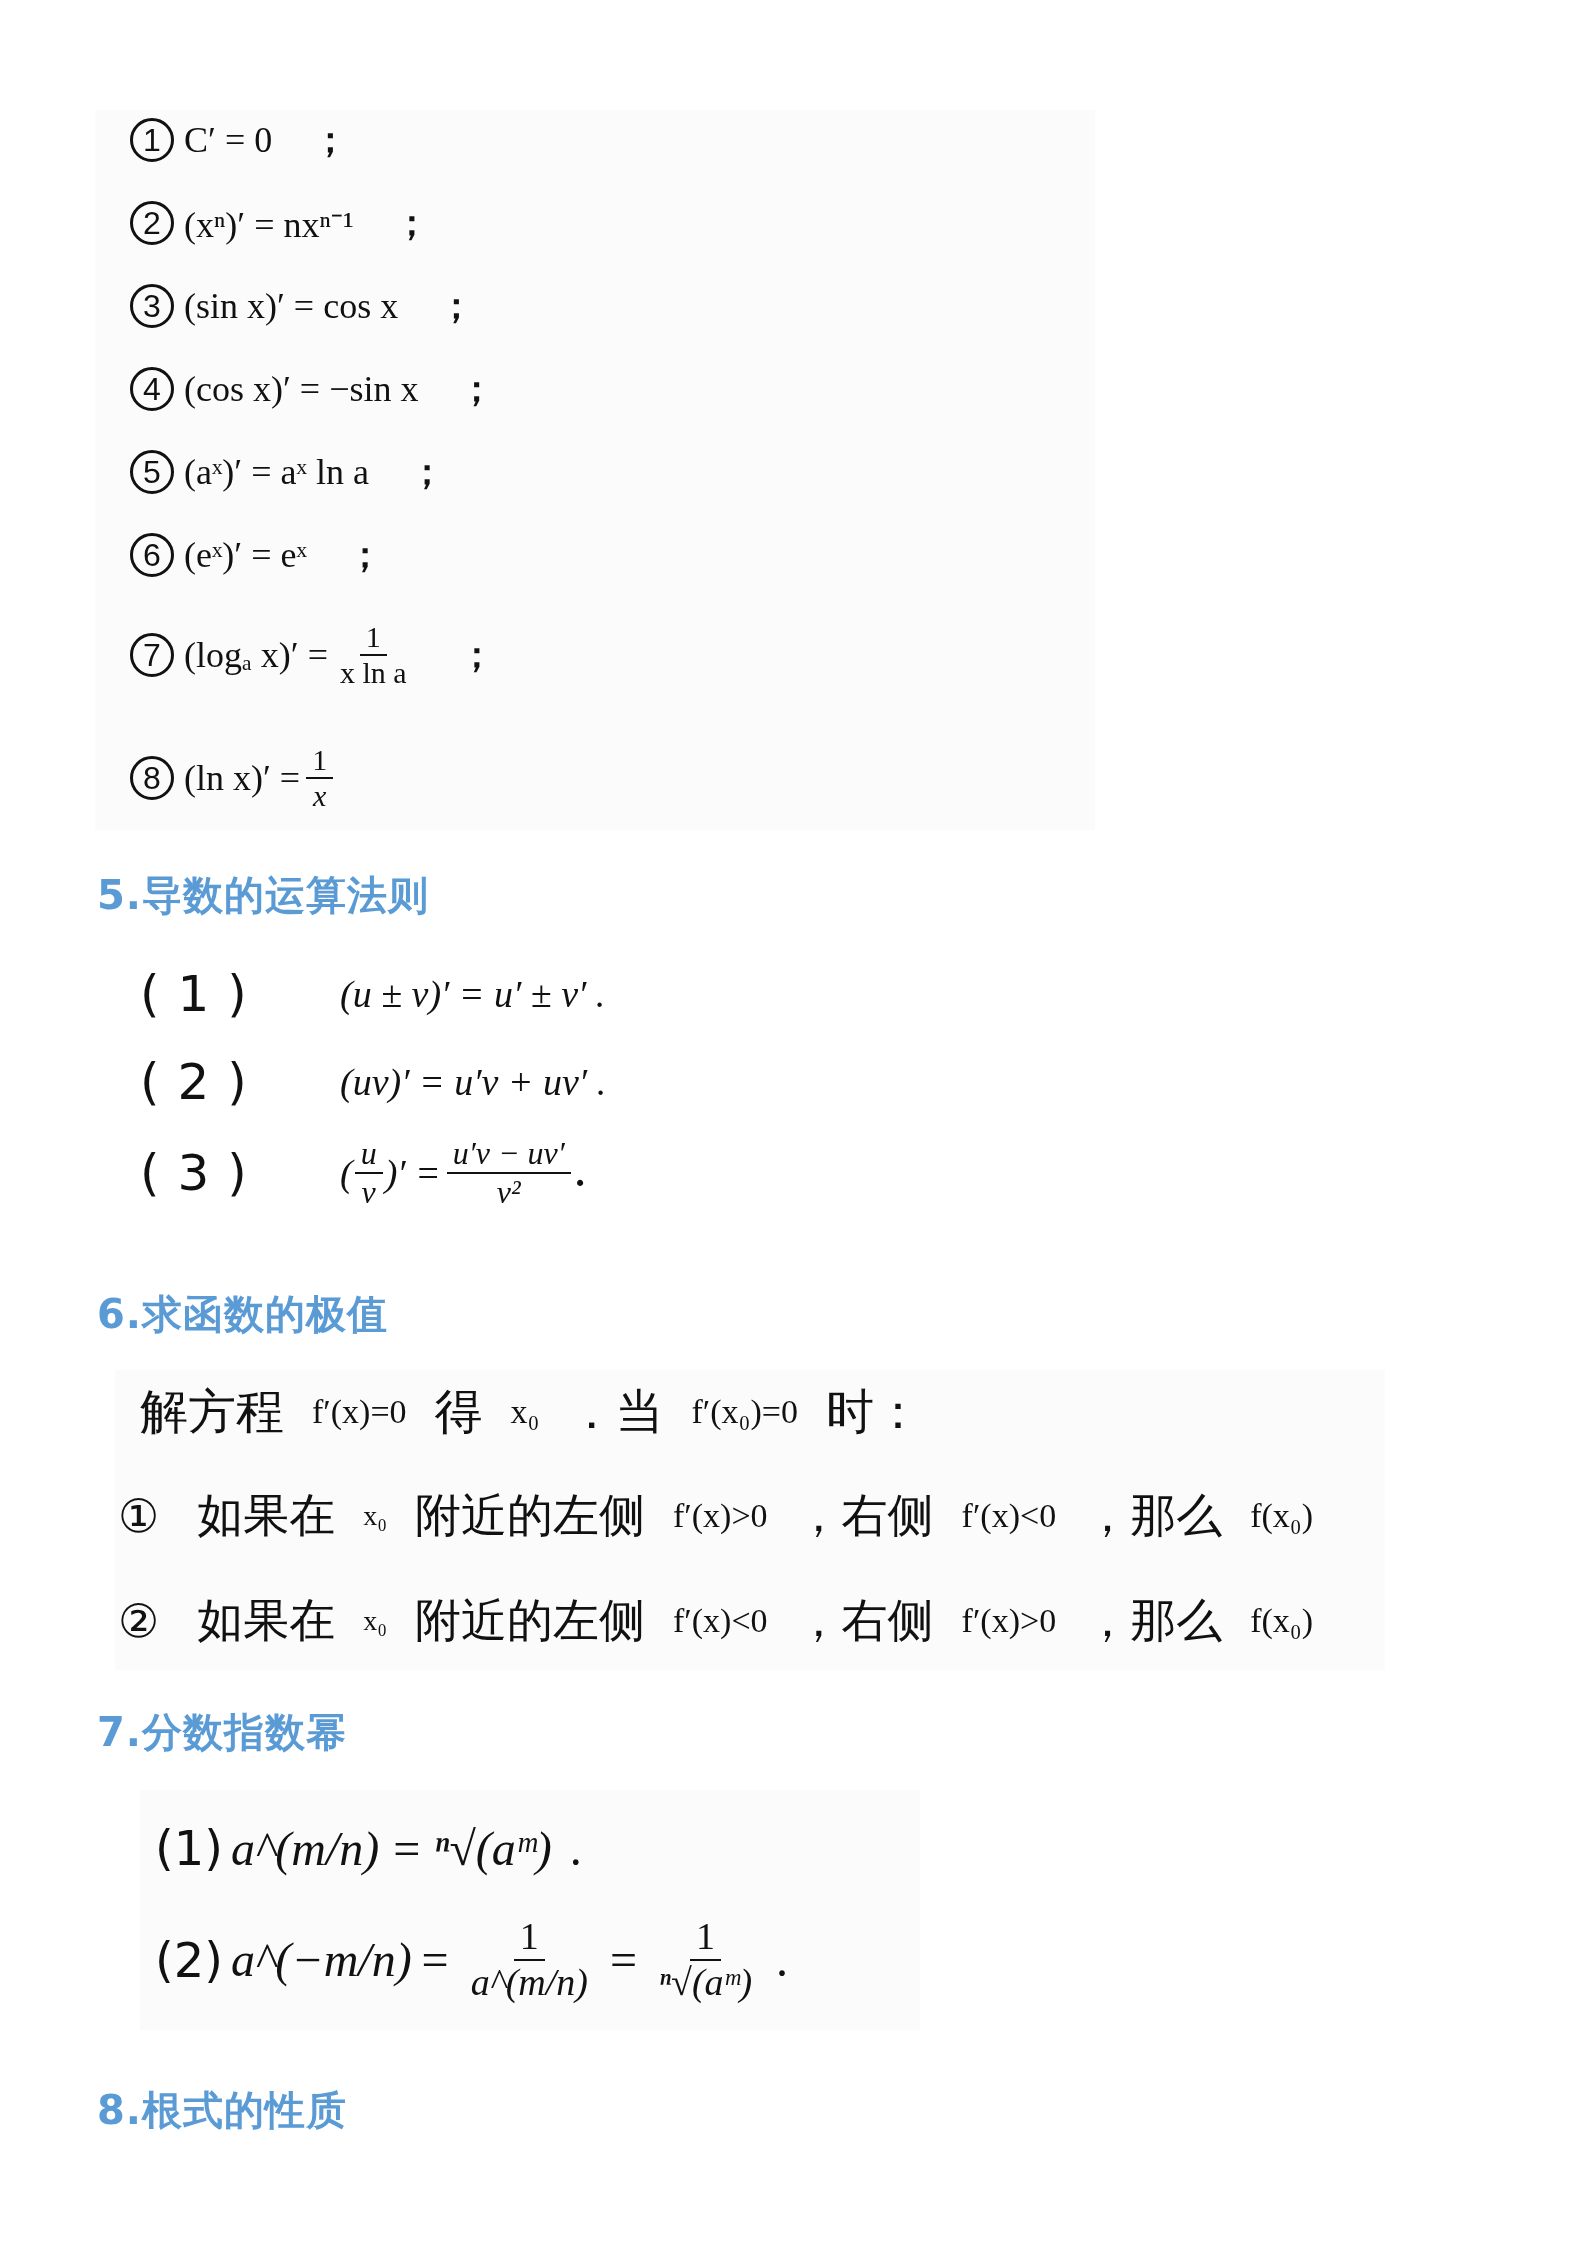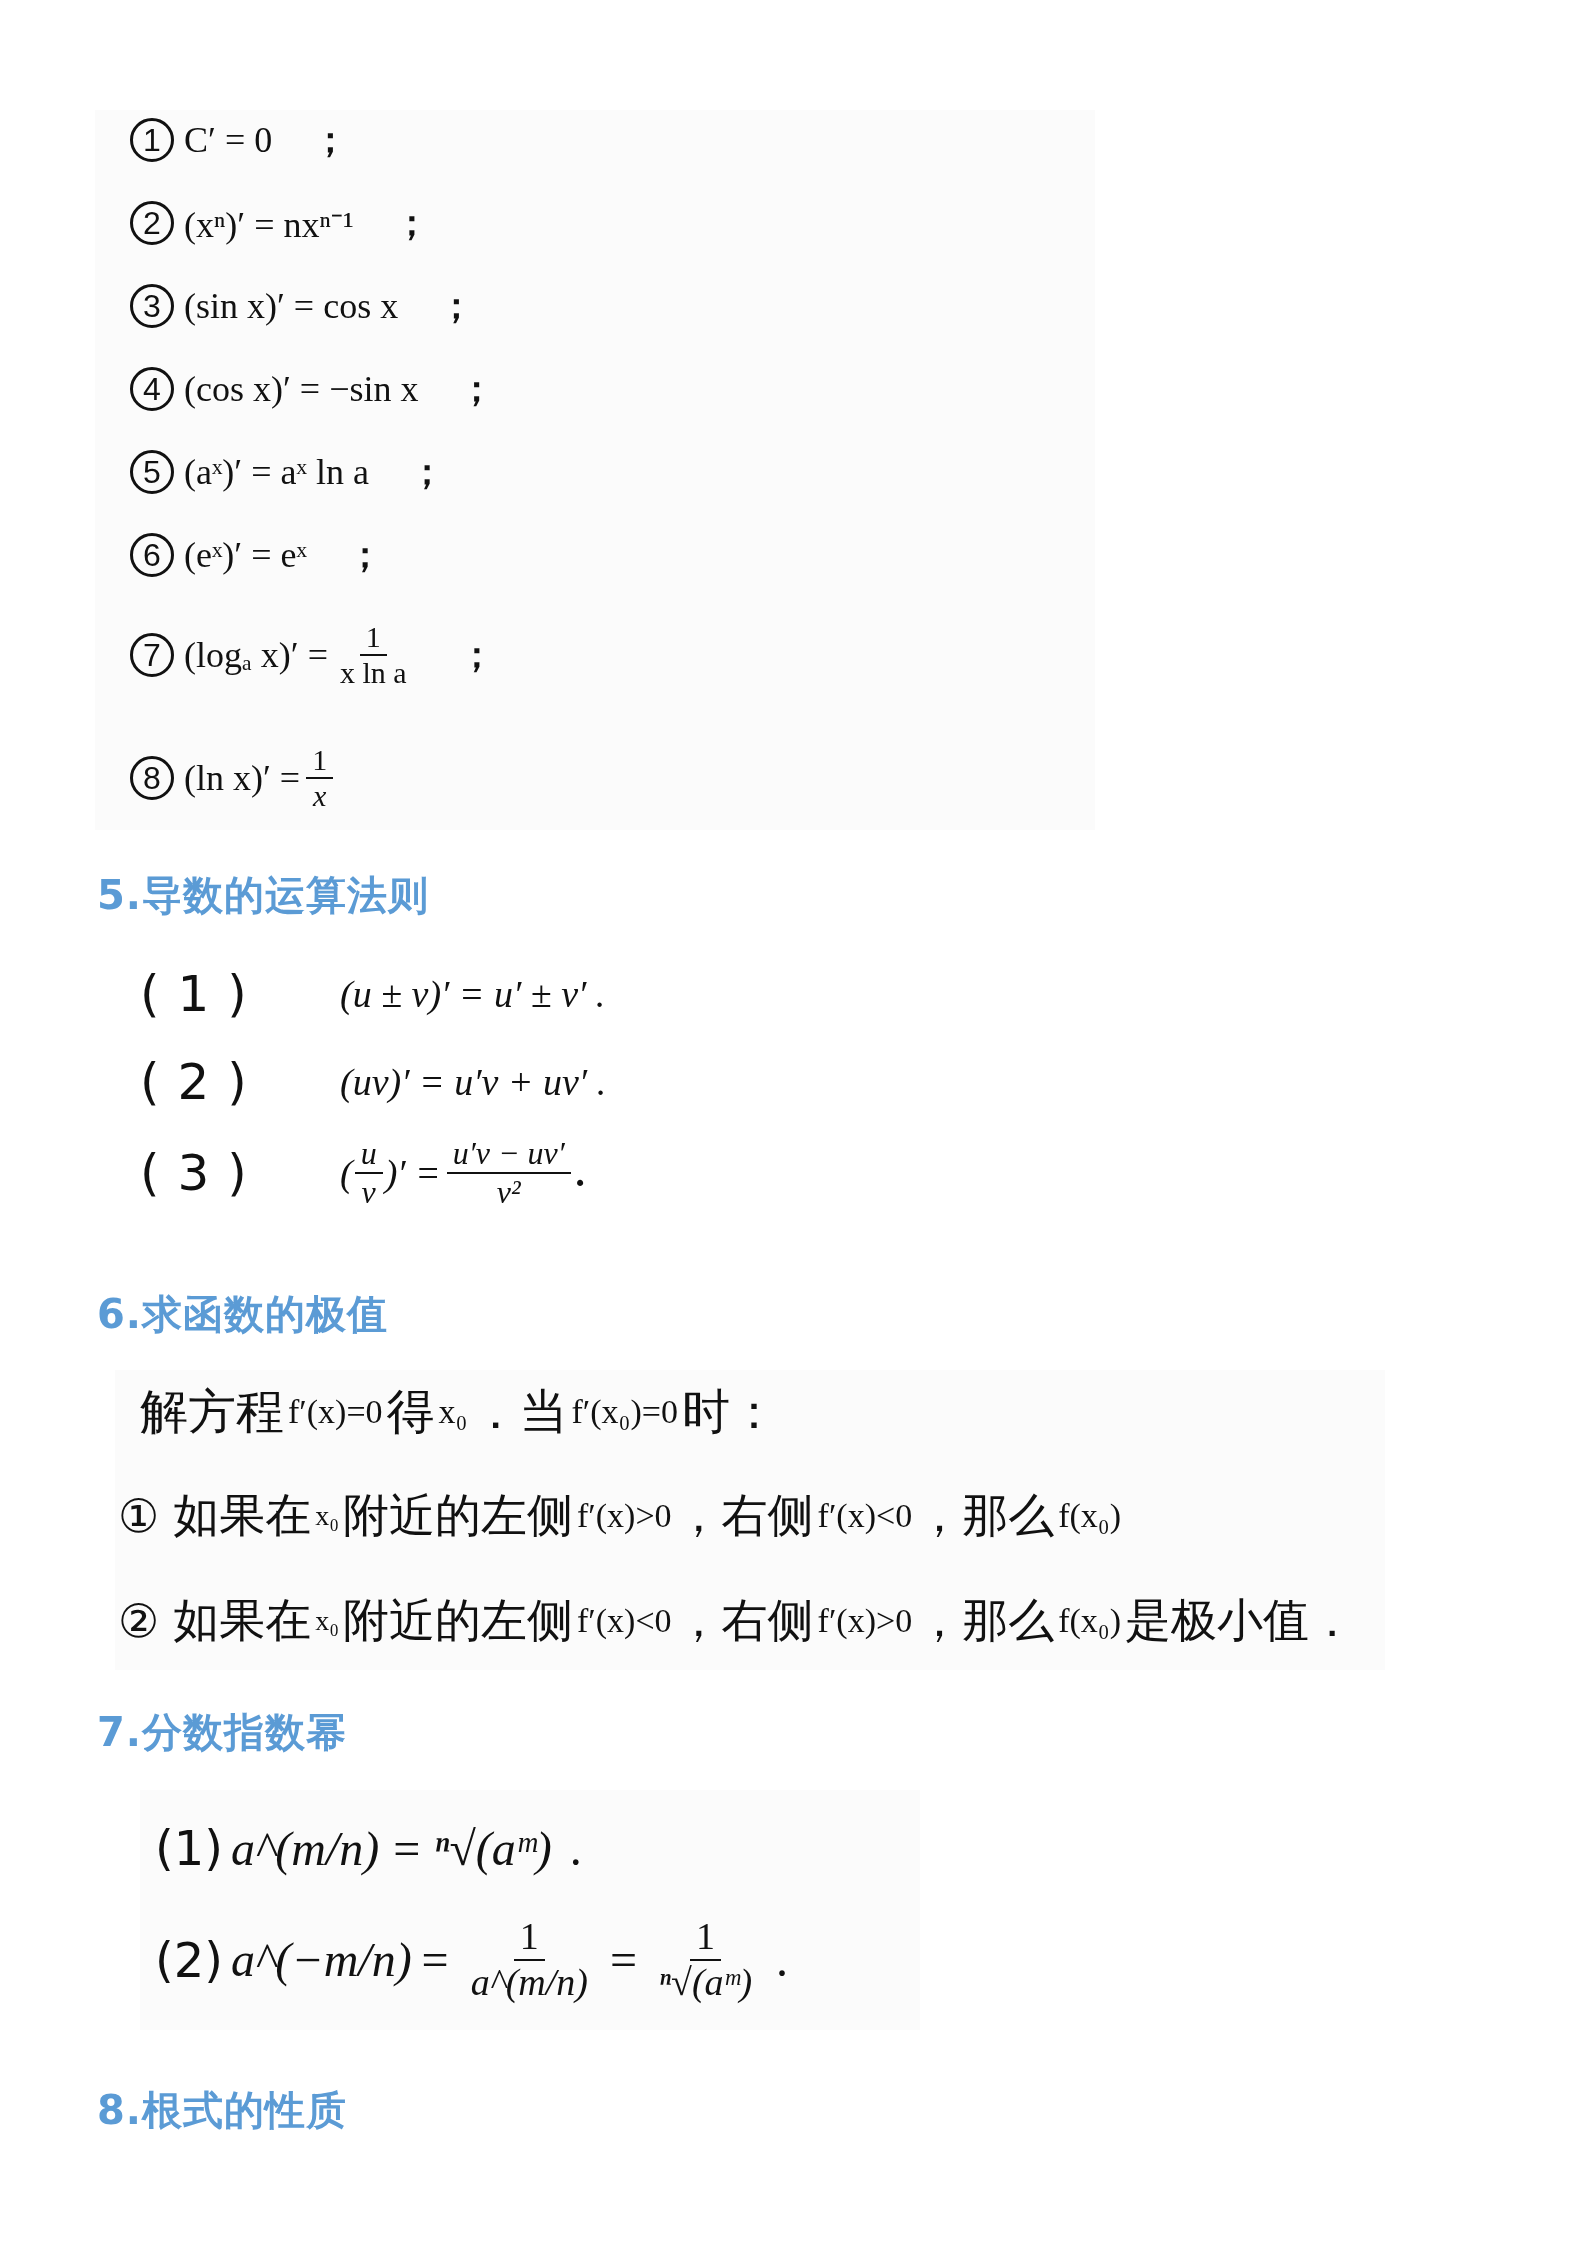--- a/index.html
+++ b/index.html
@@ -17,21 +17,21 @@
   .semi { margin-left:40px; font-weight:bold; font-size:36px; }
   .frac { display:inline-flex; flex-direction:column; align-items:center; vertical-align:middle;
           margin:0 6px; font-size:30px; line-height:1.15; }
   .frac .num { padding:0 6px; border-bottom:2px solid #111; }
   .frac .den { padding:0 6px; }
   .rule-row { position:absolute; left:140px; display:flex; align-items:center; white-space:nowrap; }
   .rule-idx { font-family:"DejaVu Sans","Liberation Sans",sans-serif; font-size:50px; width:175px;
               letter-spacing:18px; }
   .rule-expr { font-size:38px; font-family:"Liberation Serif", serif;margin-left:25px; }
   .cn-row { position:absolute; white-space:nowrap; font-family:"DejaVu Sans","Liberation Sans",sans-serif;
-            font-size:48px; color:#111; display:flex; align-items:center; }
+            font-size:48px; color:#111; display:flex; align-items:center;gap:24px; }
   .cn-row .m { font-family:"Liberation Serif", serif; font-size:34px; margin:0 4px; }
   .pw-row { position:absolute; left:155px; display:flex; align-items:center; white-space:nowrap; }
   .pw-idx { font-family:"DejaVu Sans","Liberation Sans",sans-serif; font-size:48px; margin-right:8px; }
   .pw-expr { font-family:"Liberation Serif", serif; font-size:48px; font-style:italic; }
 </style>
 </head>
 <body>
 
 <div class="panel" style="left:95px;top:110px;width:1000px;height:720px;"></div>
 <div class="panel" style="left:115px;top:1370px;width:1270px;height:300px;"></div>
@@ -141,21 +141,20 @@
 <div class="cn-row" style="left:118px;top:1590px;font-size:46px;">
   <span style="margin-right:14px;">②</span>
   <span>如果在</span>
   <span class="m" style="font-size:28px;">x₀</span>
   <span>附近的左侧</span>
   <span class="m">f′(x)&lt;0</span>
   <span>，右侧</span>
   <span class="m">f′(x)&gt;0</span>
   <span>，那么</span>
   <span class="m">f(x₀)</span>
-  <span>是极小值．</span>
 </div>
 
 <div class="heading" style="top:1705px;">7.分数指数幂</div>
 
 <div class="pw-row" style="top:1820px;">
   <span class="pw-idx">(1)</span>
   <span class="pw-expr">a^(m/n)</span>
   <span class="pw-expr" style="font-style:normal;margin:0 14px;">=</span>
   <span class="pw-expr">ⁿ√(aᵐ)</span>
   <span class="pw-expr" style="margin-left:18px;font-style:normal;">.</span>

